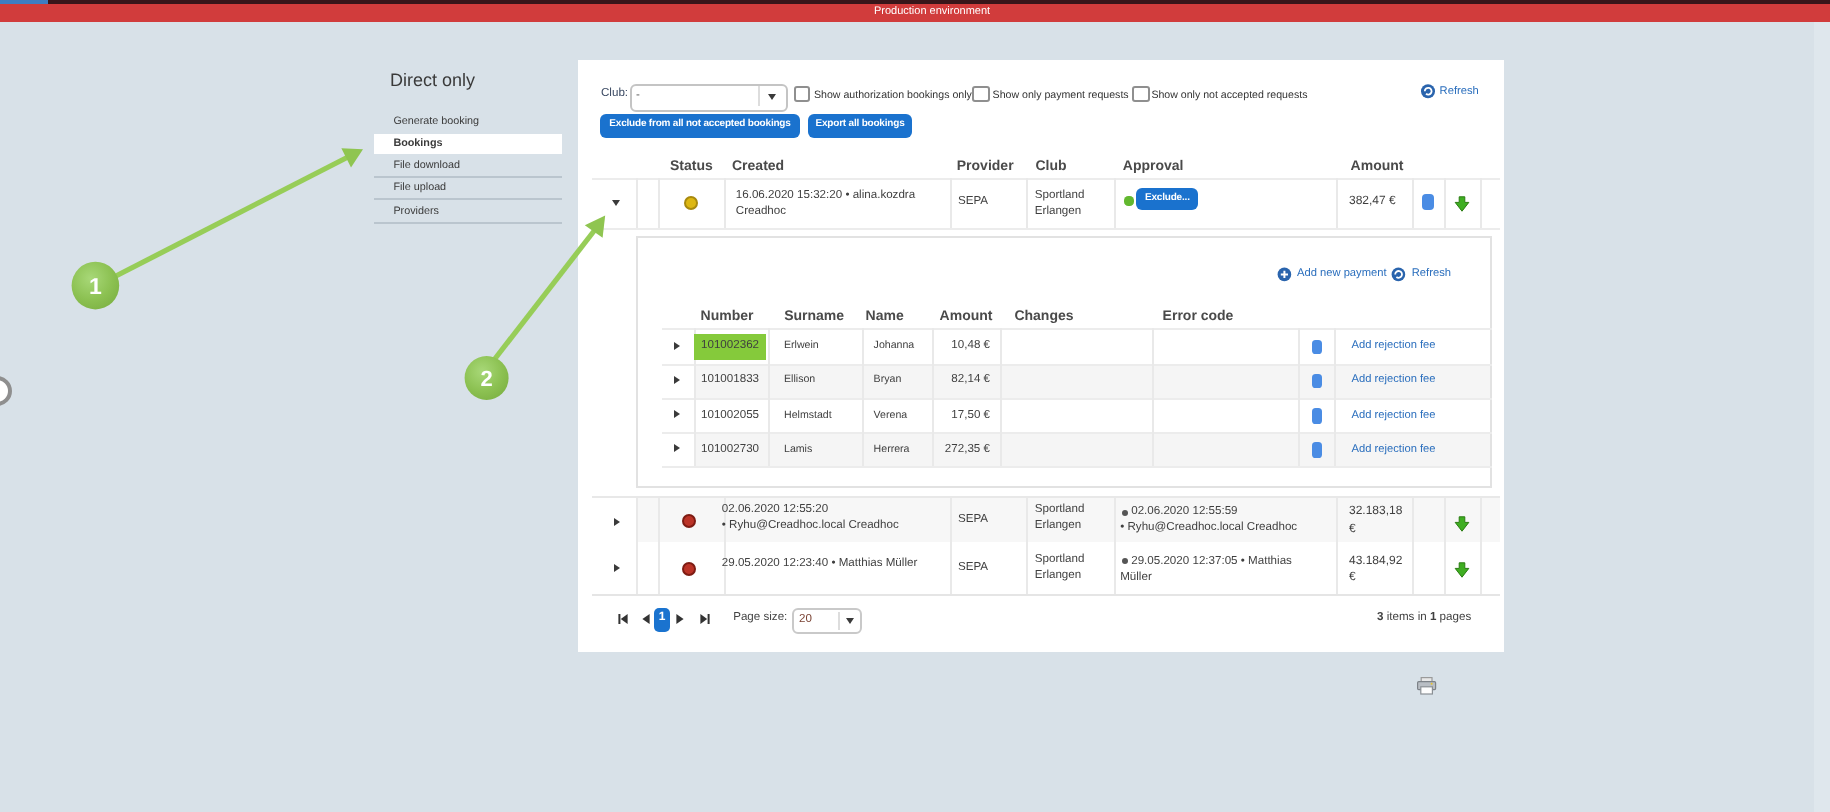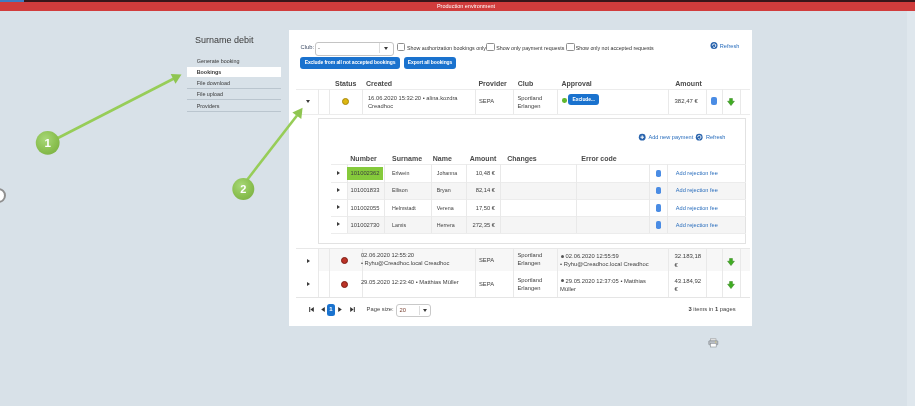--- a/index.html
+++ b/index.html
@@ -24,21 +24,21 @@
 </head>
 <body>
 
 <div class="a" style="left:0;top:0;width:915px;height:2px;background:#38161a;"></div>
 <div class="a" style="left:0;top:0;width:24px;height:2px;background:#3f7dc2;"></div>
 <div class="a" style="left:0;top:2px;width:915px;height:9px;background:#d13c3c;"></div>
 <div class="a" style="left:0;top:2px;width:932px;height:9px;color:#fff;font-size:5.5px;line-height:9px;text-align:center;">Production environment</div>
 
 <div class="a" style="left:907px;top:11px;width:8px;height:395px;background:#dfe7ed;"></div>
 
-<div class="a" style="left:195px;top:34.5px;font-size:9px;color:#3a3a3a;">Surname debit</div>
+<div class="a" style="left:195px;top:34.5px;font-size:9px;color:#3a3a3a;">Direct only</div>
 <div class="m" style="left:196.7px;top:58px;">Generate booking</div>
 <div class="a" style="left:186.5px;top:66.6px;width:94.5px;height:10.8px;background:#fff;"></div>
 <div class="m b" style="left:196.7px;top:69px;">Bookings</div>
 <div class="m" style="left:196.7px;top:80px;">File download</div>
 <div class="a" style="left:186.5px;top:88.3px;width:94.5px;height:1px;background:#bac5ce;"></div>
 <div class="m" style="left:196.7px;top:91.2px;">File upload</div>
 <div class="a" style="left:186.5px;top:99.4px;width:94.5px;height:1px;background:#bac5ce;"></div>
 <div class="m" style="left:196.7px;top:102.5px;">Providers</div>
 <div class="a" style="left:186.5px;top:110.8px;width:94.5px;height:1px;background:#bac5ce;"></div>
 

